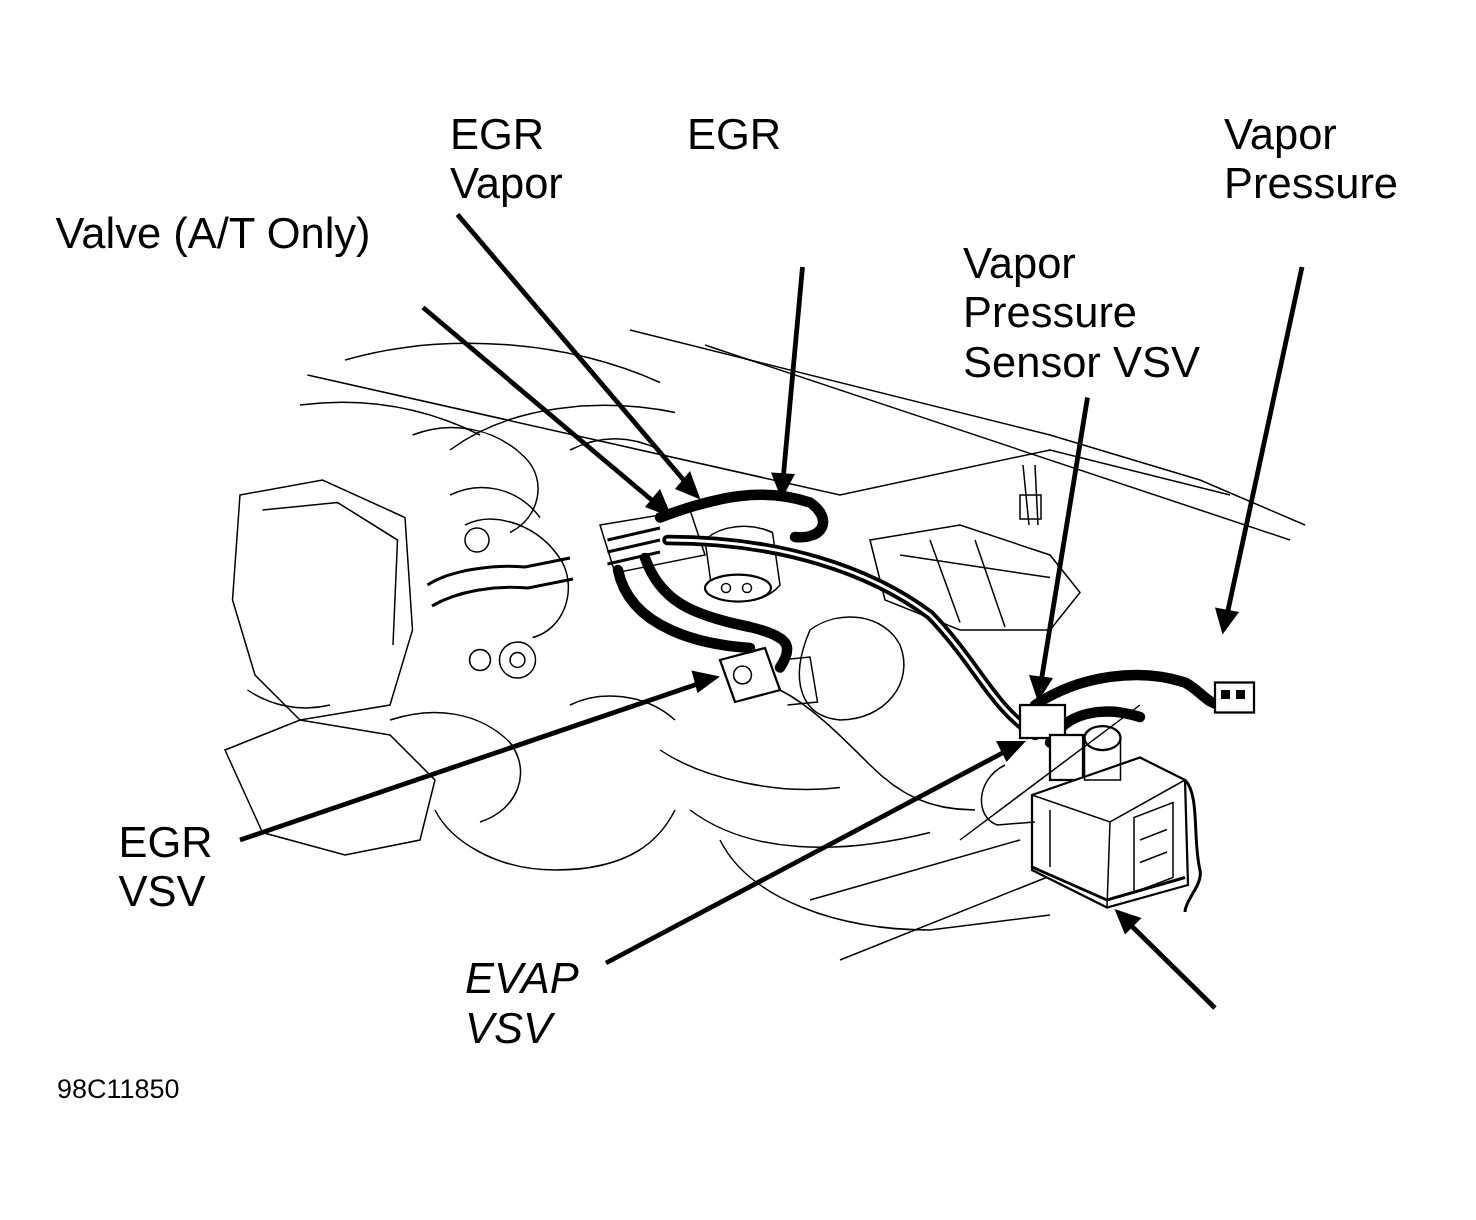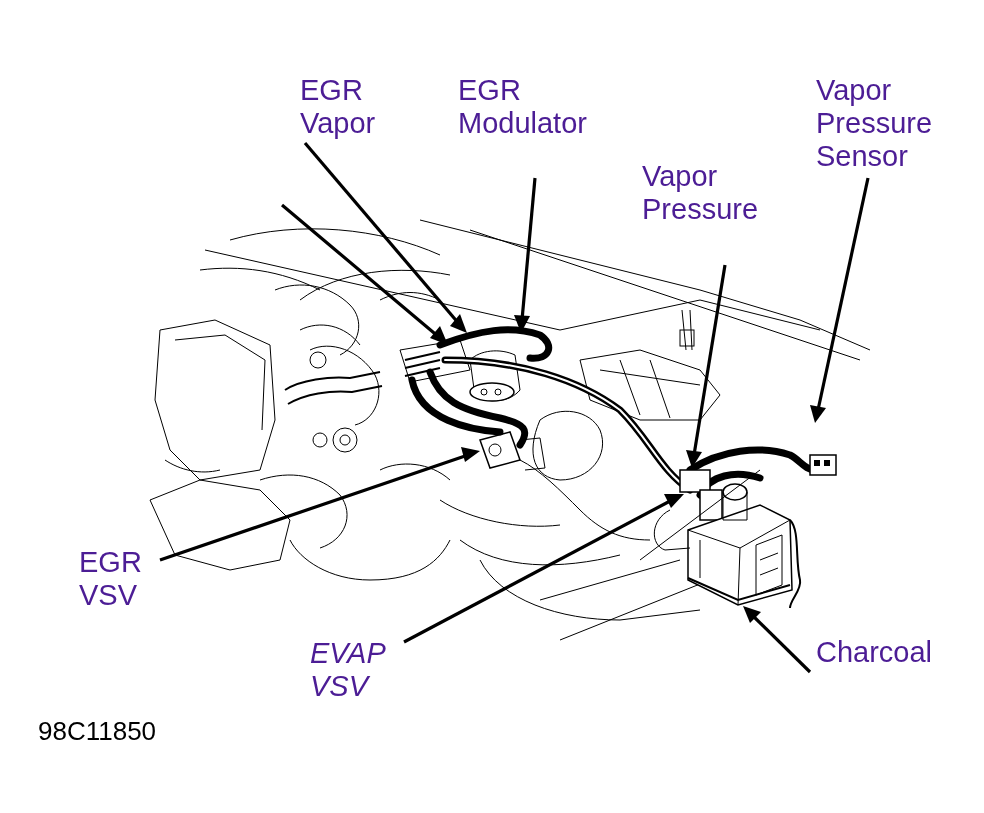--- a/index.html
+++ b/index.html
@@ -1,20 +1,20 @@
 <!DOCTYPE html>
 <html><head>
   <meta charset="utf-8">
   <style>
     html, body { margin: 0; padding: 0; background: #ffffff; }
     body { width: 984px; height: 813px; position: relative; overflow: hidden; font-family: "Liberation Sans", sans-serif; color: #000; }
     #diagram { position: absolute; left: 0; top: 0; width: 984px; height: 813px; }
-    .label { position: absolute; font-family: "Liberation Sans", sans-serif; font-size: 29px; line-height: 33px; color: #4c1d95; white-space: nowrap; }
+    .label { position: absolute; font-family: "Liberation Sans", sans-serif; font-size: 29px; line-height: 33px; color: #000000; white-space: nowrap; }
     .label span { display: block; }
-    .figid { position: absolute; left: 38px; top: 716px; font-size: 26px; font-family: "Liberation Sans", sans-serif; }
+    .figid { position: absolute; left: 38px; top: 716px; font-size: 18px; font-family: "Liberation Sans", sans-serif; }
     .thin { fill: none; stroke: #000; stroke-width: 1; }
     .med { fill: none; stroke: #000; stroke-width: 2; }
     .hose { fill: none; stroke: #000; stroke-width: 7; stroke-linecap: round; stroke-linejoin: round; }
     .hose-in { fill: none; stroke: #fff; stroke-width: 2; stroke-linecap: round; }
     .leader { fill: none; stroke: #000; stroke-width: 3.2; }
     .arrowhead { fill: #000; }
     .solid { fill: #000; }
     .white { fill: #fff; stroke: #000; stroke-width: 1.5; }
   </style>
 </head>
@@ -132,50 +132,49 @@
 
     <path class="leader" d="M404 642 L672 500"></path>
     <polygon class="arrowhead" points="684,494 671,508 664,494"></polygon>
 
     <path class="leader" d="M810 672 L752 615"></path>
     <polygon class="arrowhead" points="743,606 761,612 750,623"></polygon>
   </g>
 </svg>
 
 <div class="label" style="left:37px; top:140px;">
+  <span>Valve (A/T Only)</span>
 </div>
 
 <div class="label" style="left:300px; top:74px;">
   <span>EGR</span>
   <span>Vapor</span>
 </div>
 
 <div class="label" style="left:458px; top:74px;">
   <span>EGR</span>
-  <span>Modulator</span>
 </div>
 
 <div class="label" style="left:642px; top:160px;">
   <span>Vapor</span>
   <span>Pressure</span>
+  <span>Sensor VSV</span>
 </div>
 
 <div class="label" style="left:816px; top:74px;">
   <span>Vapor</span>
   <span>Pressure</span>
-  <span>Sensor</span>
 </div>
 
 <div class="label" style="left:79px; top:546px;">
   <span>EGR</span>
   <span>VSV</span>
 </div>
 
 <div class="label" style="left:310px; top:637px;font-style:italic;">
   <span>EVAP</span>
   <span>VSV</span>
 </div>
 
 <div class="label" style="left:816px; top:636px;">
-  <span>Charcoal</span>
 </div>
 
 <div class="figid">98C11850</div>
 
 </body></html>

